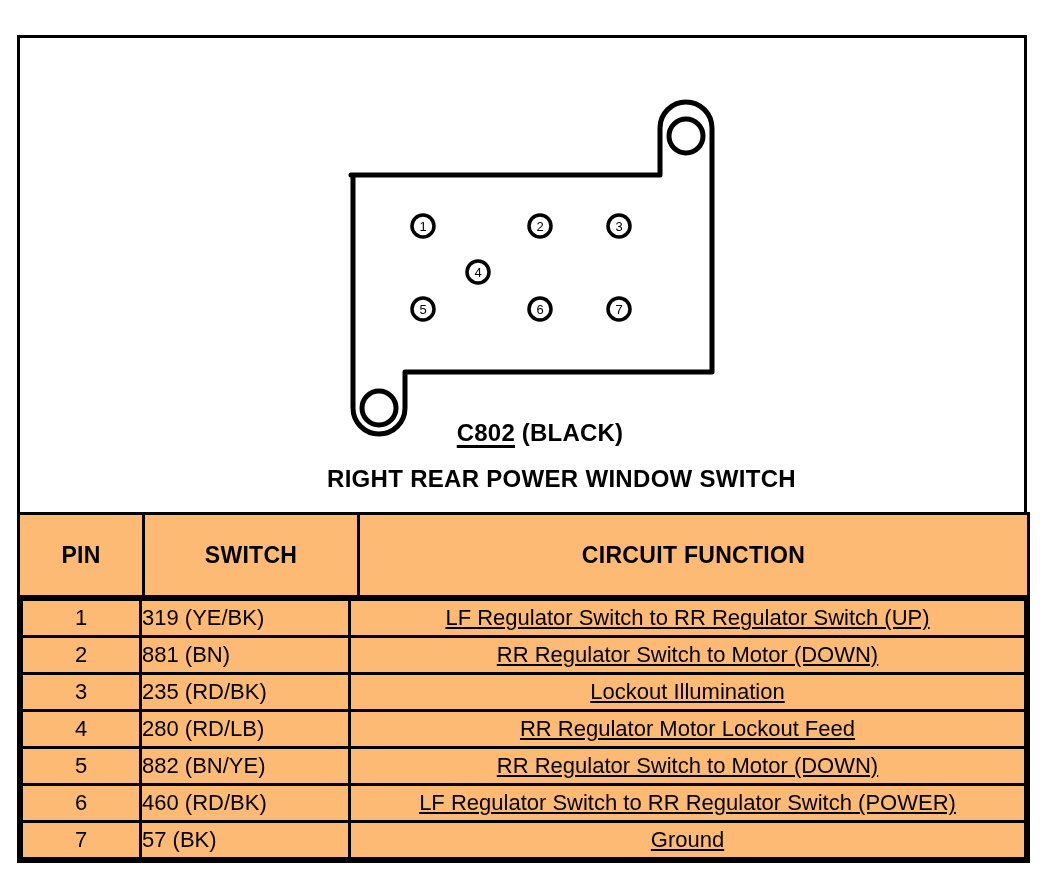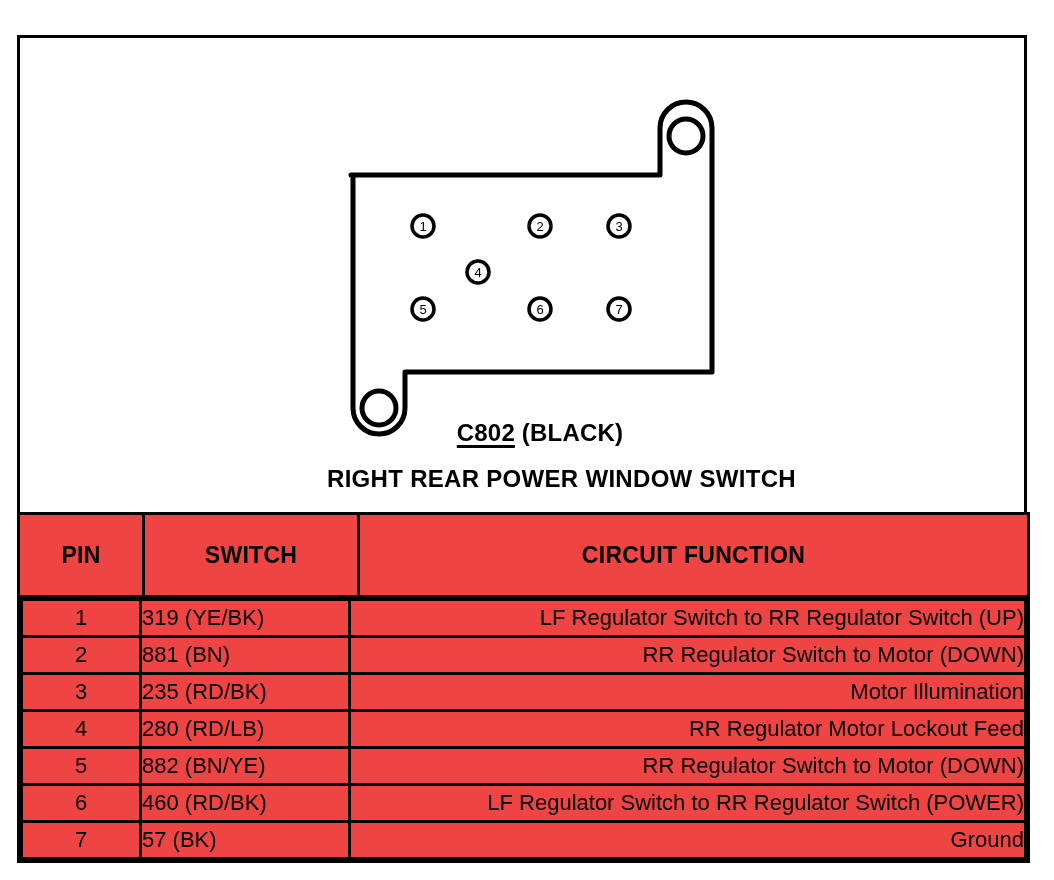--- a/index.html
+++ b/index.html
@@ -86,21 +86,21 @@
   }
   table#pin-table {
     border-collapse: collapse;
     width: 1010px;
     table-layout: fixed;
   }
   table#pin-table th,
   table#pin-table td {
     border: 3px solid #000000;
     padding: 0;
-    background: #ef4444;
+    background: #fdba74;
   }
   table#pin-table thead th {
     height: 80px;
     font-size: 23px;
     font-weight: bold;
     text-align: center;
     vertical-align: middle;
     letter-spacing: 0.3px;
   }
   col.col-pin      { width: 125px; }
@@ -129,21 +129,22 @@
     text-align: center;
     border-right: 3px solid #000000 !important;
   }
   td.cell-circuit {
     width: 209px;
     text-align: left;
     border-right: 3px solid #000000 !important;
   }
   td.cell-function {
     padding-left: 12px;
-    text-align: right;
+    text-align: center;
+    text-decoration: underline;
   }
   tr.body-row:first-child td { padding-top: 9px; }
   tr.body-row:last-child  td { padding-bottom: 9px; }
 </style>
 </head>
 <body>
 
 <div id="page-frame">
 
   <div id="connector-diagram">
@@ -234,21 +235,21 @@
                     <td class="cell-function">LF Regulator Switch to RR Regulator Switch (UP)</td>
                   </tr>
                   <tr class="body-row">
                     <td class="cell-pin">2</td>
                     <td class="cell-circuit">881 (BN)</td>
                     <td class="cell-function">RR Regulator Switch to Motor (DOWN)</td>
                   </tr>
                   <tr class="body-row">
                     <td class="cell-pin">3</td>
                     <td class="cell-circuit">235 (RD/BK)</td>
-                    <td class="cell-function">Motor Illumination</td>
+                    <td class="cell-function">Lockout Illumination</td>
                   </tr>
                   <tr class="body-row">
                     <td class="cell-pin">4</td>
                     <td class="cell-circuit">280 (RD/LB)</td>
                     <td class="cell-function">RR Regulator Motor Lockout Feed</td>
                   </tr>
                   <tr class="body-row">
                     <td class="cell-pin">5</td>
                     <td class="cell-circuit">882 (BN/YE)</td>
                     <td class="cell-function">RR Regulator Switch to Motor (DOWN)</td>

